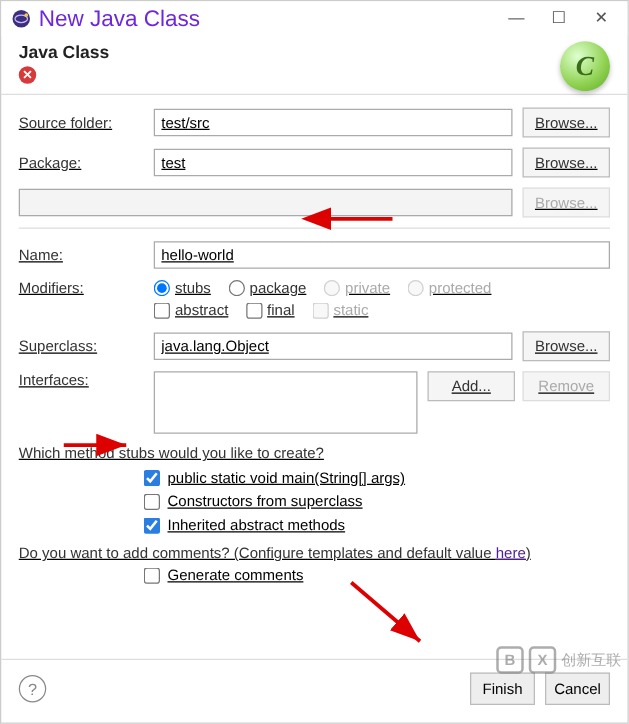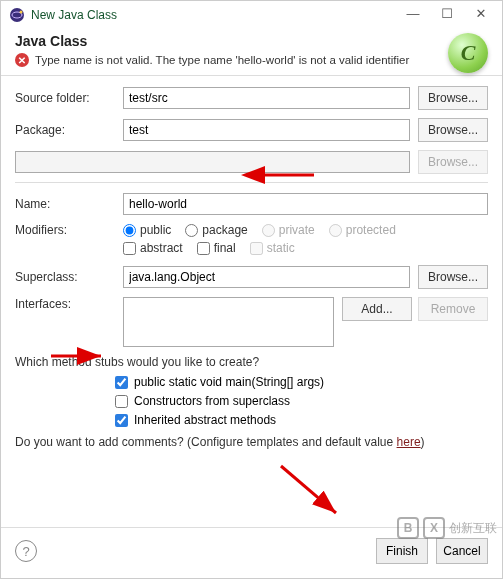--- a/index.html
+++ b/index.html
@@ -1,45 +1,45 @@
 <!DOCTYPE html>
 <html><head>
 <meta charset="utf-8">
 <style>
 * { box-sizing: border-box; margin: 0; padding: 0; font-family: "Segoe UI", Tahoma, sans-serif; font-size: 12px; }
 body { background: #fff; width: 503px; height: 579px; display: flex; flex-direction: column; border: 1px solid #ccc; }
 .titlebar { display: flex; align-items: center; height: 28px; padding: 0 4px; background: #fff; }
 .titlebar .eclipse-icon { width: 16px; height: 16px; margin: 0 6px 0 4px; }
-.titlebar-title { flex: 1; font-size: 12px; color: #14532d; }
+.titlebar-title { flex: 1; font-size: 18px; color: #6d28d9; }
 .winbtn { width: 34px; height: 24px; text-align: center; line-height: 22px; color: #555; font-size: 13px; }
 .header { padding: 4px 14px 8px; position: relative; border-bottom: 1px solid #ddd; }
 .header-title { font-size: 14px; font-weight: 600; color: #222; margin-bottom: 4px; }
 .header-err { display: flex; align-items: center; gap: 6px; }
 .err-icon { width: 14px; height: 14px; background: #d63a3a; border-radius: 50%; display: inline-flex; align-items: center; justify-content: center; color:#fff; font-weight:bold; font-size:10px; }
 .header-err-text { color: #333; font-size: 11.5px; }
 .class-icon { position:absolute; right:14px; top:4px; width:40px; height:40px; border-radius:50%; background: radial-gradient(circle at 35% 30%, #dfffd0, #8ed14f 60%, #5ea62a); box-shadow: 0 2px 4px rgba(0,0,0,.25); display:flex; align-items:center; justify-content:center; color:#3b6c19; font-size:22px; font-weight:bold; font-style:italic; font-family: Georgia, serif;}
-.form { padding: 10px 14px 6px; flex:1; overflow:hidden; position: relative; }
+.form { padding: 10px 14px 6px; flex:1; overflow:hidden; position: relative; text-decoration: underline; }
 .row { display:flex; align-items:center; margin-bottom:8px; gap:8px; }
 .row label.lbl { width:100px; color:#333; }
 .row input[type=text] { flex:1; height:22px; border:1px solid #aaa; padding:10px 5px; font-size:12px; background:#fff; }
 .row input[type=text]:disabled { background:#f4f4f4; color:#999; }
 .btn { width:70px; height:24px; border:1px solid #bbb; background:#f5f5f5; color:#333; font-size:12px; }
 .btn:disabled { color:#aaa; border-color:#ddd; }
 .sep { border: none; border-top:1px solid #ddd; margin: 6px 0 10px; }
 .modifiers { display:flex; align-items:center; flex-wrap:wrap; gap:6px 14px; }
 .radio-item, .check-item { display:flex; align-items:center; gap:4px; font-size:12px; color:#333; }
 .radio-item input, .check-item input { width:13px; height:13px; }
 .radio-item.disabled, .check-item.disabled { color:#aaa; }
 .interfaces-row { align-items:flex-start; }
 .interfaces-box { flex:1; height:50px; border:1px solid #aaa; background:#fff; }
 .iface-btns { display:flex; gap:6px; }
 .stubs-heading { margin: 8px 0 6px; color:#333; }
 .stub-item { display:flex; align-items:flex-end; gap:6px; margin-left:100px; margin-bottom:5px; }
 .comments-q { margin:8px 0 4px; color:#333; }
-.comments-q a { color:#7f1d1d; text-decoration:underline; }
+.comments-q a { color:#4c1d95; text-decoration:underline; }
 .footer { display:flex; align-items:center; padding: 10px 14px 14px; border-top:1px solid #ddd; }
 .help-circle { width:22px; height:22px; border:1.5px solid #888; border-radius:50%; display:flex; align-items:center; justify-content:center; color:#888; font-size:13px; }
 .footer-spacer { flex:1; }
 .footbtn { width:52px; height:26px; margin-left:8px; border:1px solid #bbb; background:#eee; font-size:12px; }
 .input-checkbox-prefix { display:flex; align-items:center; gap:6px; width:100px; }
 .modrow2 { margin-left:108px; margin-top:-4px; margin-bottom:10px; }
 .checkbox-blue { accent-color:#2a7de1; }
 
 
 .arrow { position:absolute; pointer-events:none; }
@@ -63,21 +63,20 @@
   <span class="titlebar-title">New Java Class</span>
   <div class="winbtn">—</div>
   <div class="winbtn">☐</div>
   <div class="winbtn">✕</div>
 </div>
 
 <div class="header">
   <div class="header-title">Java Class</div>
   <div class="header-err">
     <span class="err-icon">✕</span>
-    <span class="header-err-text">Type name is not valid. The type name 'hello-world' is not a valid identifier</span>
   </div>
   <div class="class-icon">C</div>
 </div>
 
 <div class="form">
 
   <div class="row">
     <label class="lbl">Source folder:</label>
     <input type="text" value="test/src" style="">
     <button class="btn">Browse...</button>
@@ -99,21 +98,21 @@
   <div class="row">
     <label class="lbl">Name:</label>
     <input type="text" value="hello-world" style="">
   </div>
 
   <div class="row">
     <label class="lbl">Modifiers:</label>
     <div class="modifiers">
       <label class="radio-item">
           <input type="radio" name="vis" checked="" style="">
-          <span>public</span>
+          <span>stubs</span>
         </label>
       <label class="radio-item">
           <input type="radio" name="vis" style="">
           <span>package</span>
         </label>
       <label class="radio-item disabled">
           <input type="radio" name="vis" disabled="" style="">
           <span>private</span>
         </label>
       <label class="radio-item disabled">
@@ -162,20 +161,24 @@
       <span>Constructors from superclass</span>
     </div>
   <div class="stub-item">
       <input type="checkbox" class="checkbox-blue" checked="" style="">
       <span>Inherited abstract methods</span>
     </div>
 
   <div class="comments-q">
     <span>Do you want to add comments? (Configure templates and default value </span><a href="#">here</a><span>)</span>
   </div>
+  <div class="stub-item">
+      <input type="checkbox" style="">
+      <span>Generate comments</span>
+    </div>
 
   <div class="arrow" style="left:255px; top:90px;">
     <svg width="60" height="18">
         <defs>
           <marker id="ah1" markerWidth="10" markerHeight="10" refX="1" refY="3" orient="auto">
             <path d="M0,0 L0,6 L8,3 z" fill="#d00"></path>
           </marker>
         </defs>
         <line x1="58" y1="9" x2="6" y2="9" stroke="#d00" stroke-width="3" marker-end="url(#ah1)"></line>
       </svg>

